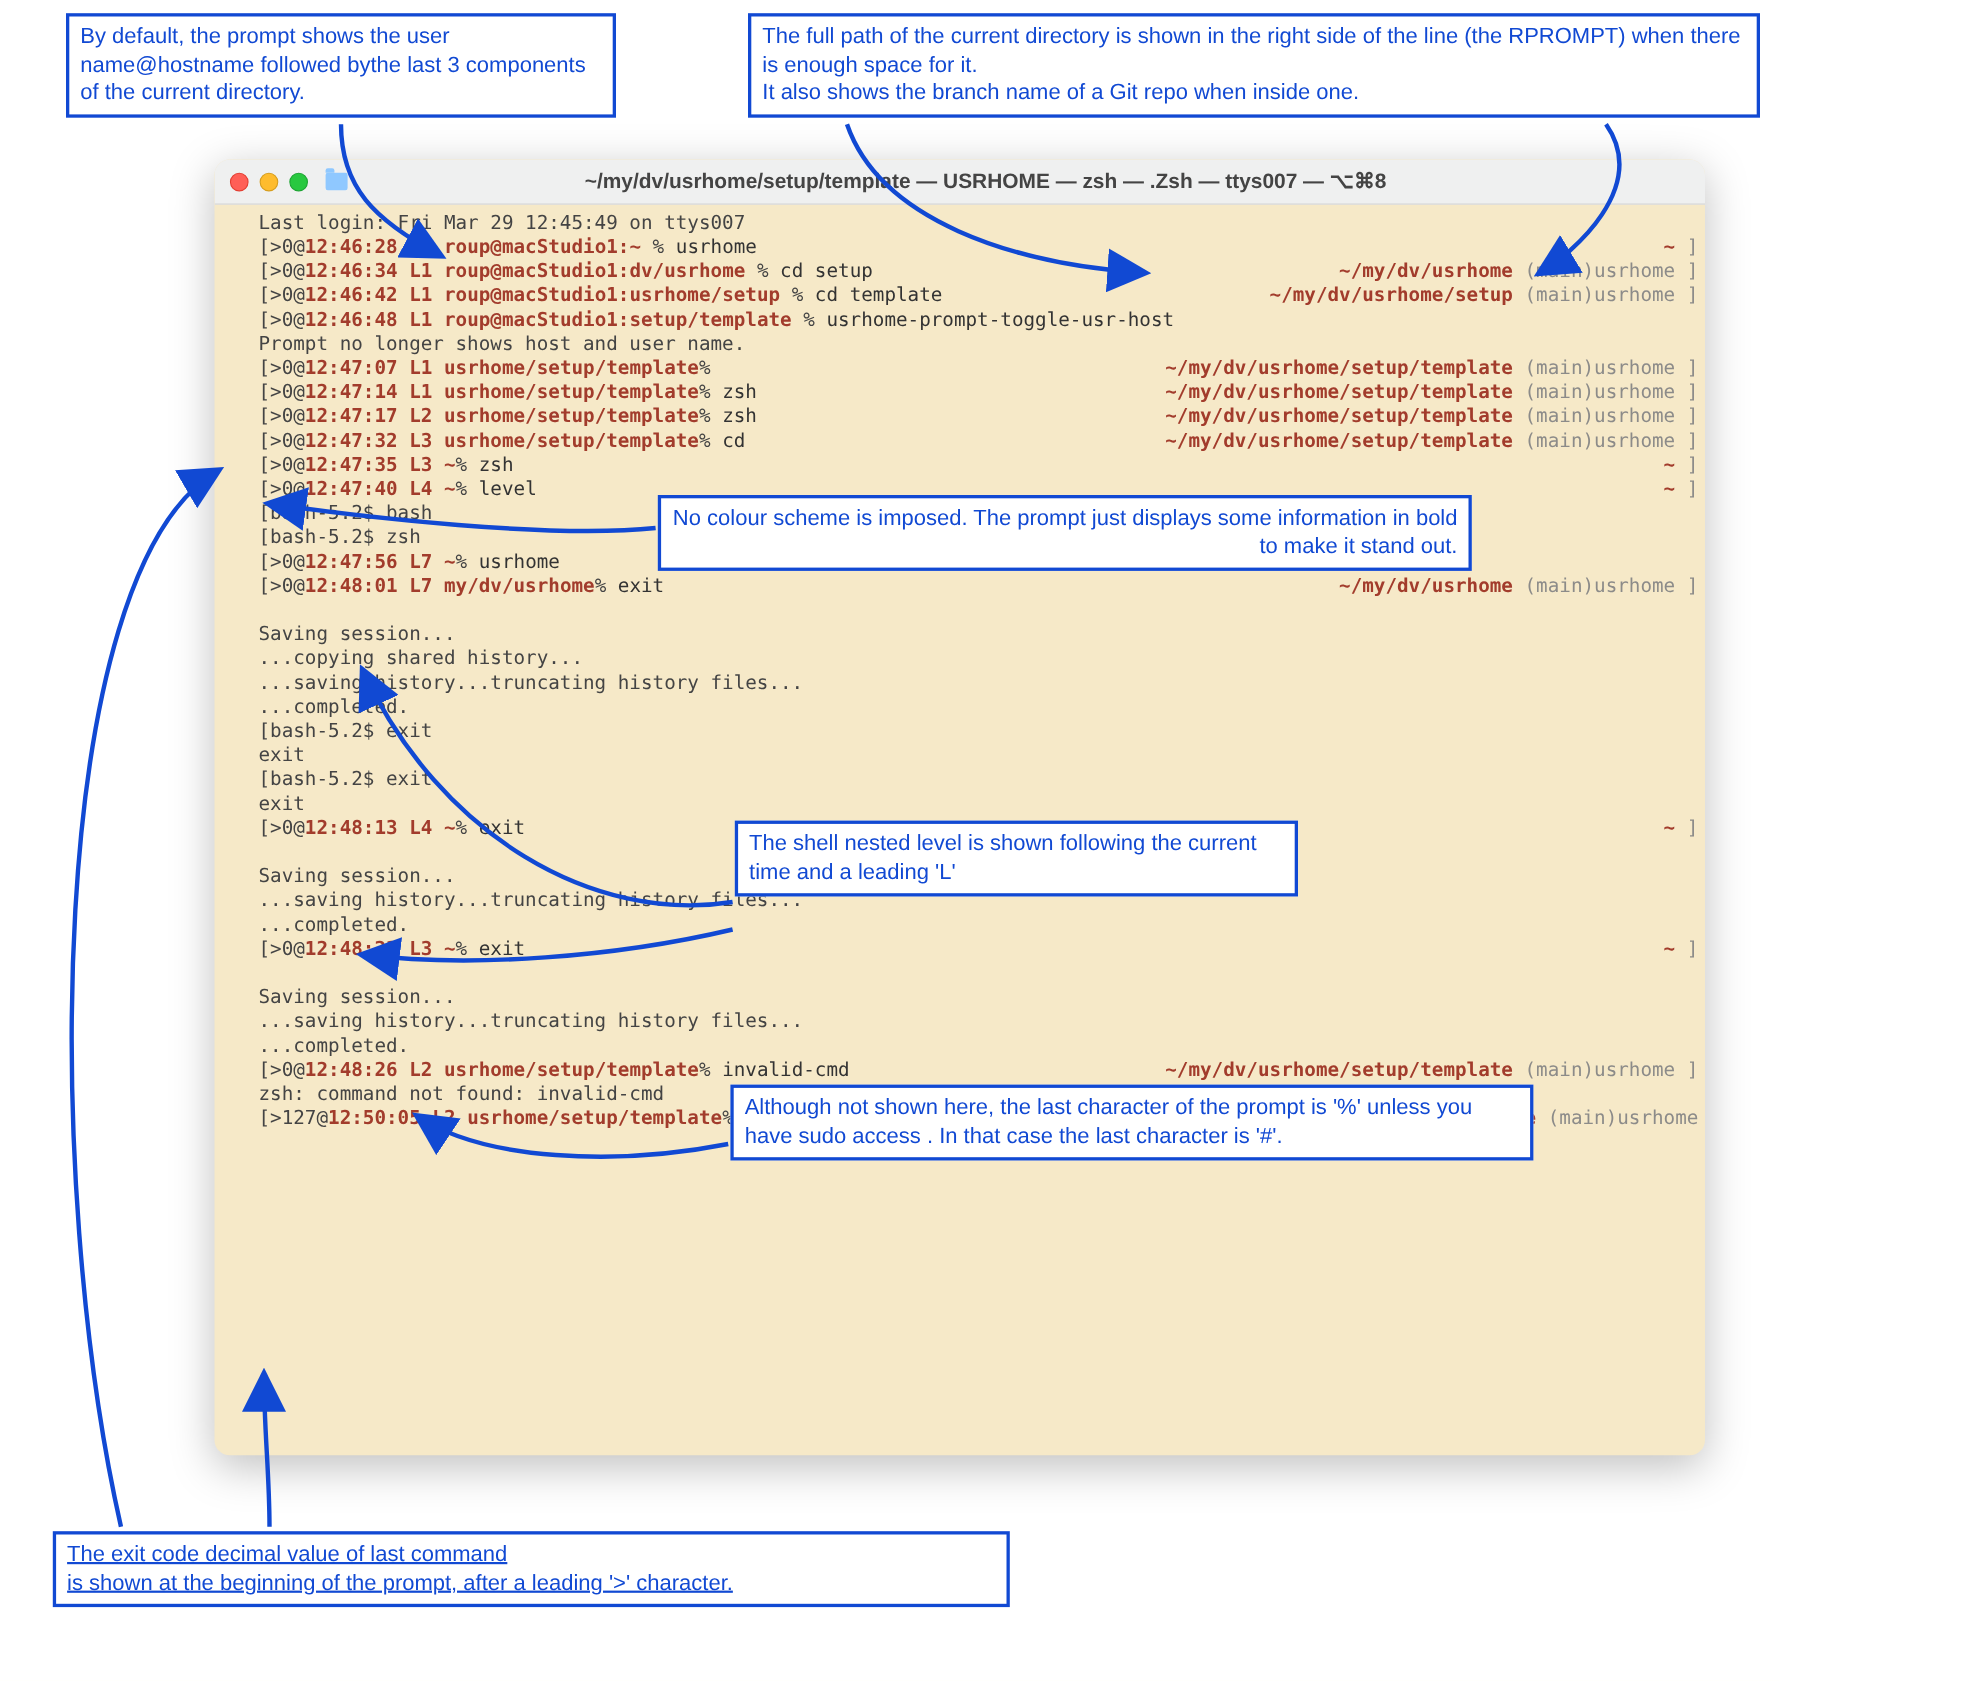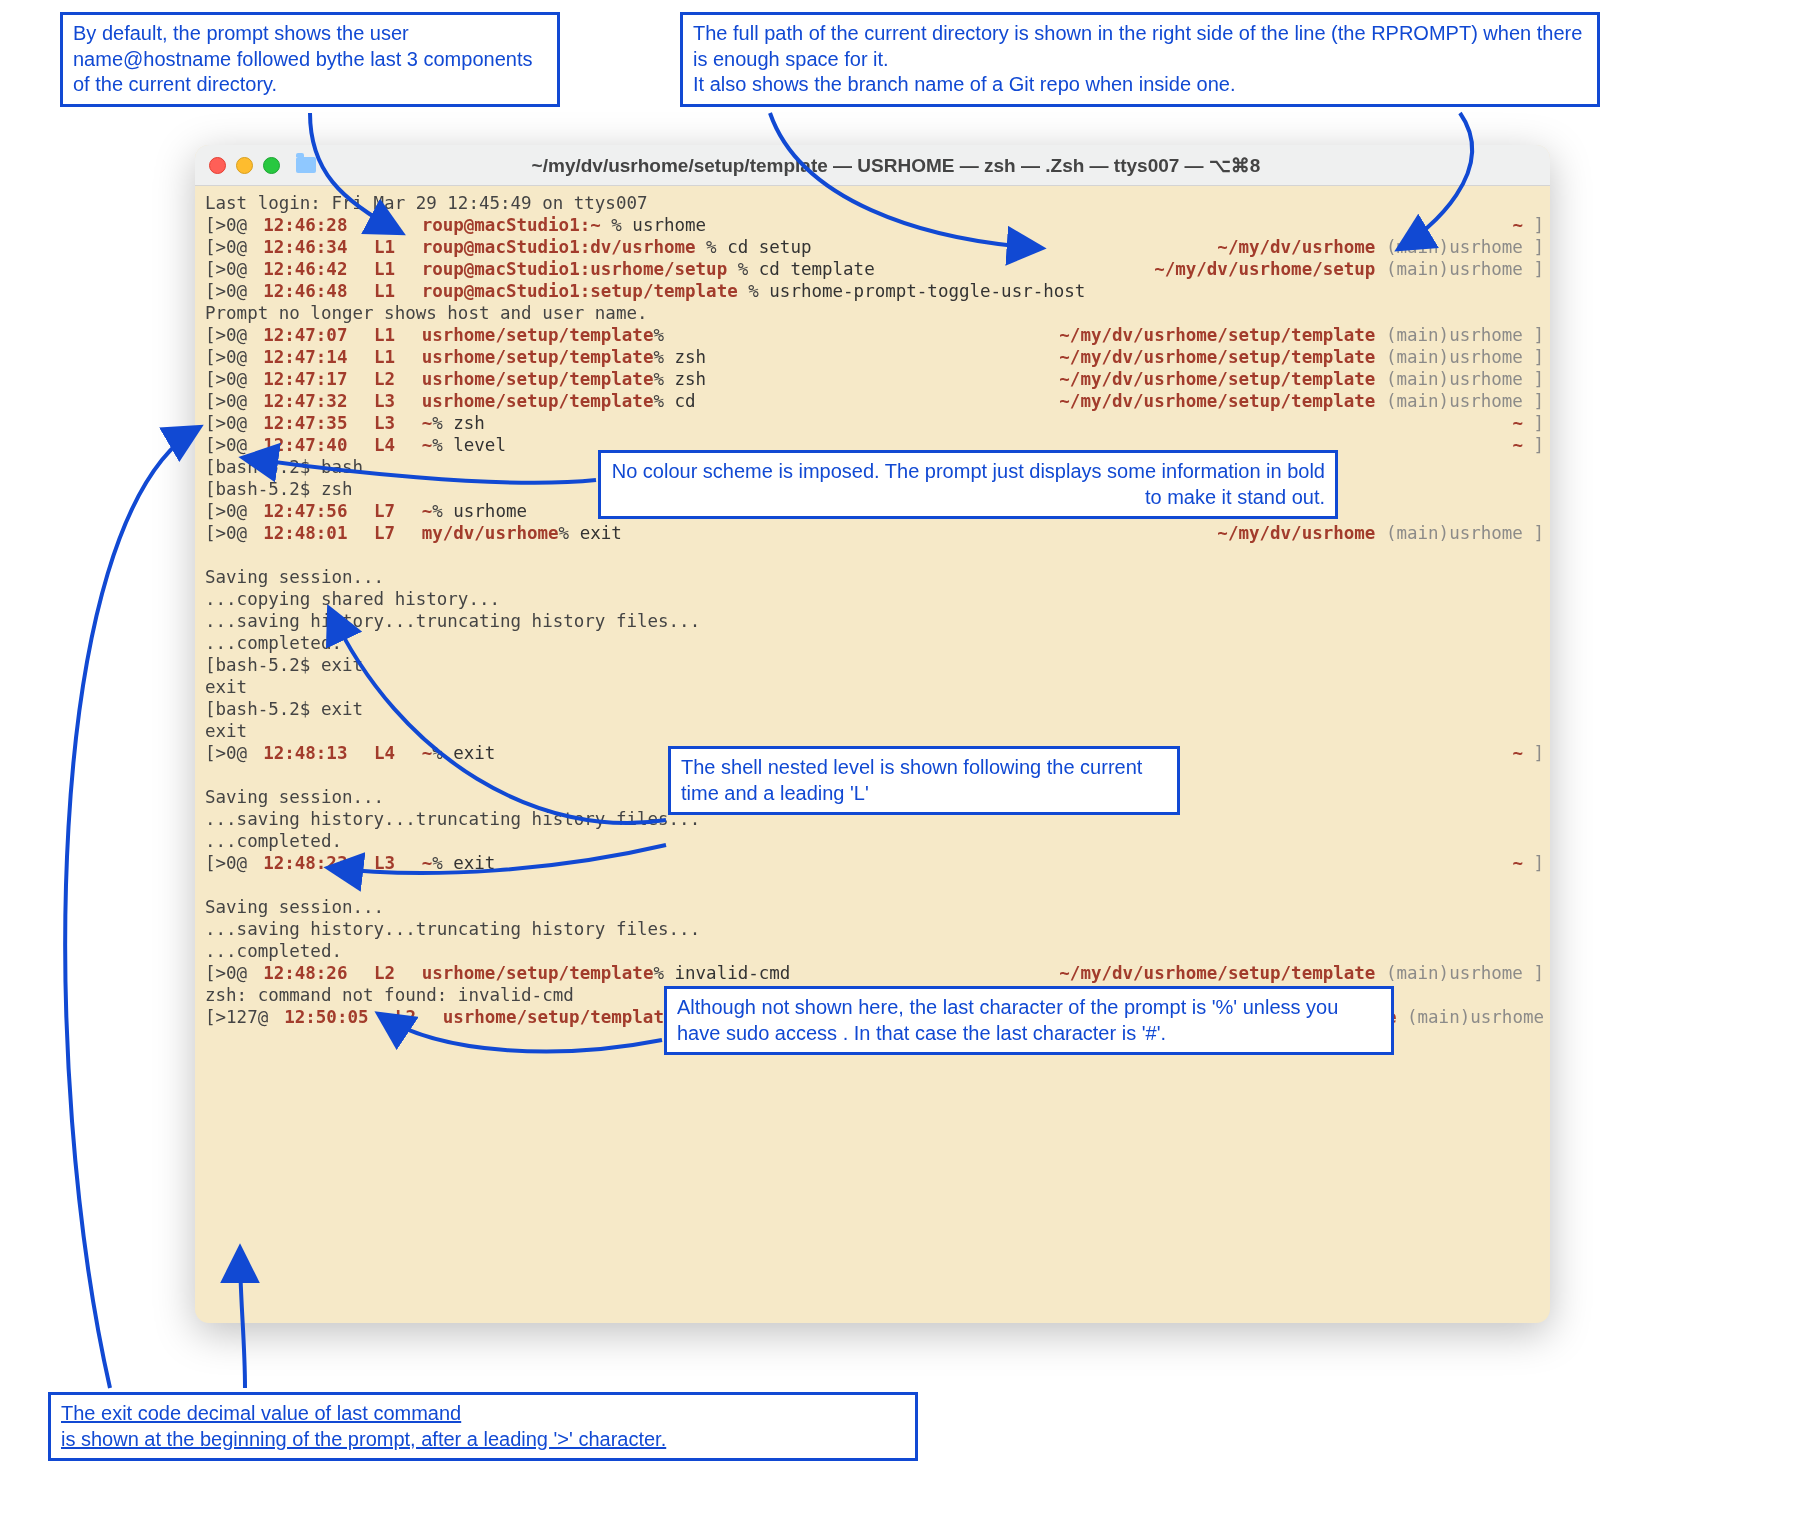--- a/index.html
+++ b/index.html
@@ -80,29 +80,30 @@
     color: #444;
     font-size: 19px;
     margin-left: -70px;
   }
   .term-body {
     font-family: Menlo, Consolas, "DejaVu Sans Mono", monospace;
     font-size: 17.5px;
     line-height: 22px;
     color: #333;
     padding: 6px 6px 6px 10px;
+    margin-left: 30px;
   }
   .row {
     display: flex;
     justify-content: space-between;
     white-space: pre;
   }
   .left { white-space: pre; }
   .right { white-space: pre; text-align: right; }
-  .t  { color: #a23c2c; font-weight: 700; padding-left: 16px; }   
+  .t  { color: #a23c2c; font-weight: 700; }   
   .plain { color: #444; }
   .cmd  { color: #333; }
   .grey { color: #8c8b89; }
   .rpath { color: #a23c2c; font-weight: 700; }
   .tilde-red { color: #a23c2c; font-weight: 700; }
   .cursor {
     display: inline-block;
     width: 10px; height: 18px;
     background: #6d6d6d;
     vertical-align: -3px;

